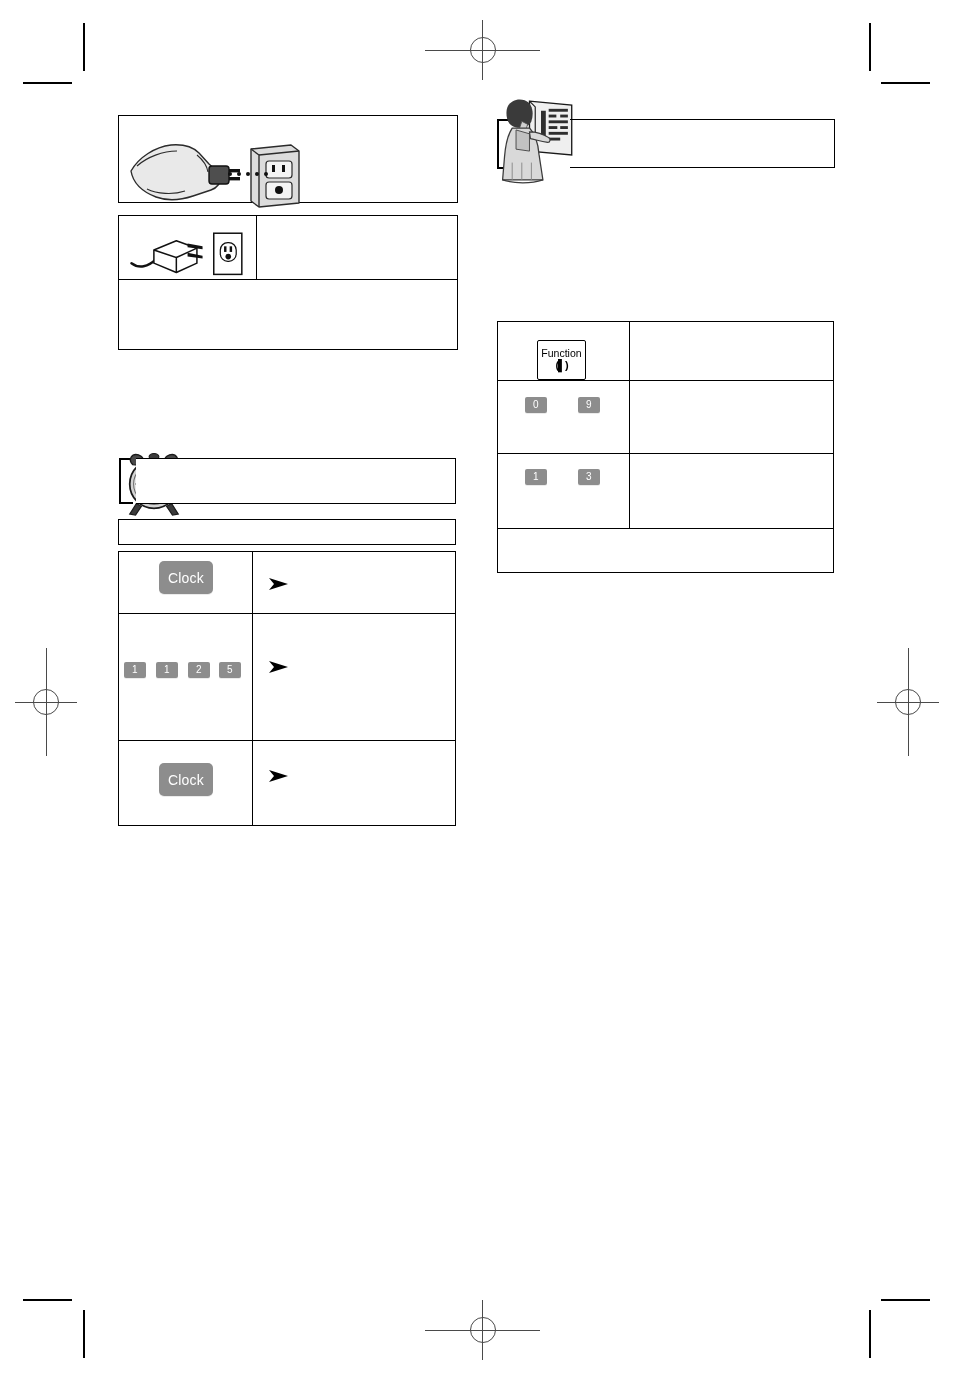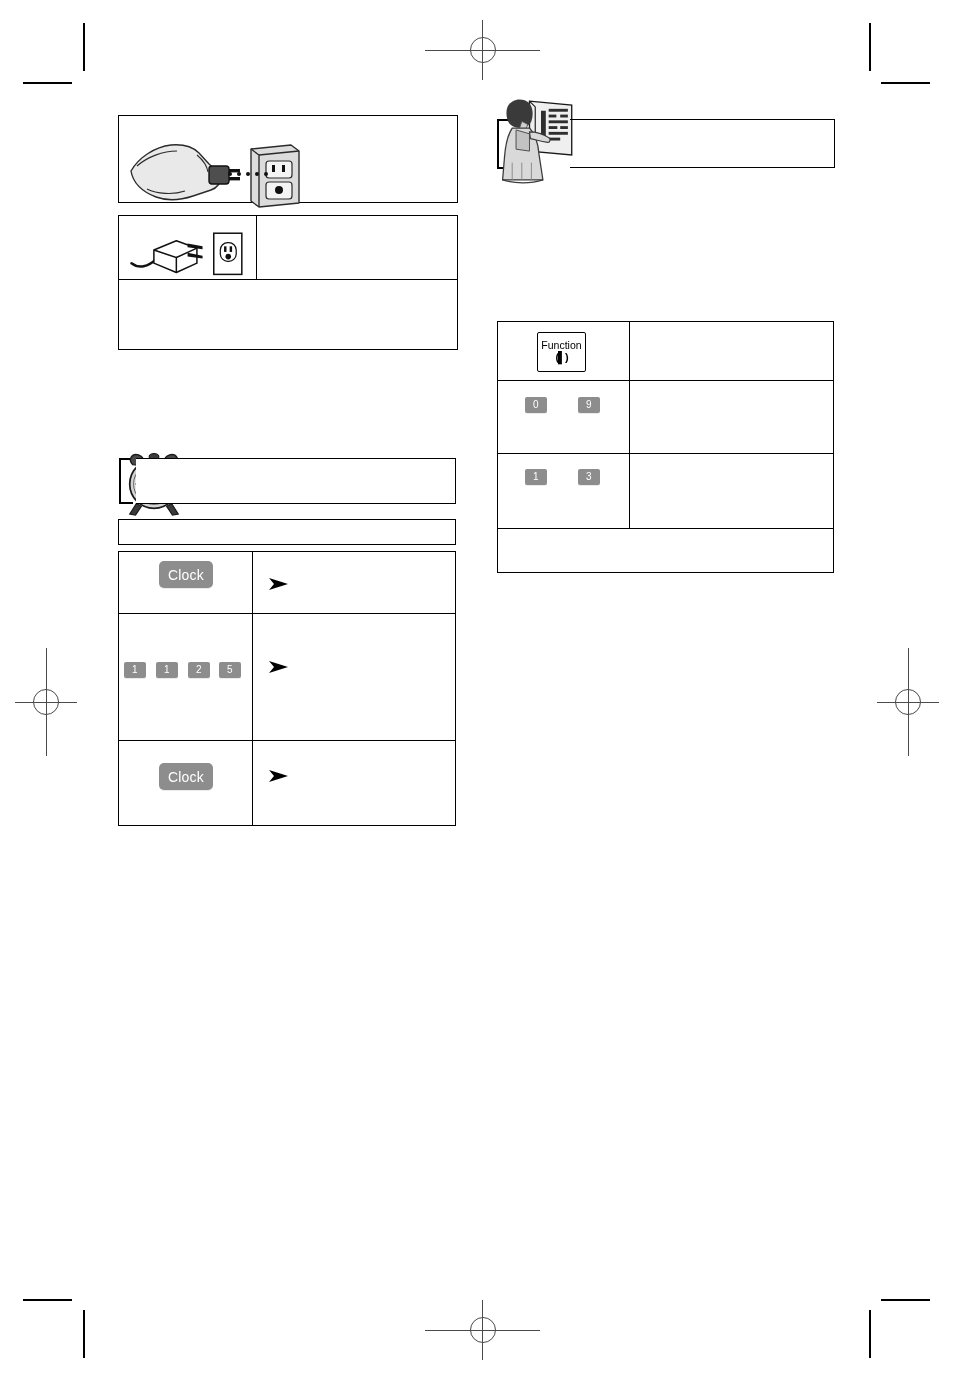--- a/index.html
+++ b/index.html
@@ -36,21 +36,21 @@
   .bracket .bb{position:absolute;left:0;bottom:0;height:1.6px;width:14px;background:#000;}
 
   
   .key{
     position:absolute;background:#8d8d8d;border-radius:3px;
     color:#fff;display:flex;align-items:center;justify-content:center;
     font-size:11px;line-height:1;letter-spacing:0.2px;
     box-shadow:0 1px 0 rgba(0,0,0,.08);
   }
   .key.numkey{width:22px;height:16px;font-size:10px;border-radius:2px;}
-  .key.wordkey{padding:0 9px;height:27px;font-size:14px;border-radius:5px;}
+  .key.wordkey{padding:0 9px;height:33px;font-size:14px;border-radius:5px;}
 
   .funckey{
     position:absolute;border:1.4px solid #000;background:#fff;
     width:47px;height:38px;border-radius:2px;
     display:flex;flex-direction:column;align-items:center;justify-content:center;
     font-size:10.5px;color:#000;line-height:1.05;
   }
   .funckey .fglyph{
     margin-top:1px;font-size:11px;letter-spacing:-1px;font-weight:bold;
   }
@@ -262,21 +262,21 @@
   <div class="hline" style="left:570px;top:119px;width:265px;"></div>
   <div class="hline" style="left:570px;top:167px;width:265px;"></div>
   <div class="vline" style="left:833.6px;top:119px;height:49px;"></div>
 
   <div class="box" style="left:497px;top:321px;width:337px;height:252px;"></div>
   <div class="vline" style="left:629px;top:321px;height:207px;"></div>
   <div class="hline" style="left:497px;top:380px;width:337px;"></div>
   <div class="hline" style="left:497px;top:453px;width:337px;"></div>
   <div class="hline" style="left:497px;top:528px;width:337px;"></div>
 
-  <div class="funckey" style="left:537px;top:332px;text-align:right;">
+  <div class="funckey" style="left:537px;top:340px;text-align:right;">
     <span>Function</span>
     <span class="fglyph">(▌)</span>
   </div>
 
   <div class="key numkey" style="left:525px;top:397px;">0</div>
   <div class="key numkey" style="left:578px;top:397px;">9</div>
 
   <div class="key numkey" style="left:525px;top:469px;">1</div>
   <div class="key numkey" style="left:578px;top:469px;">3</div>
 

